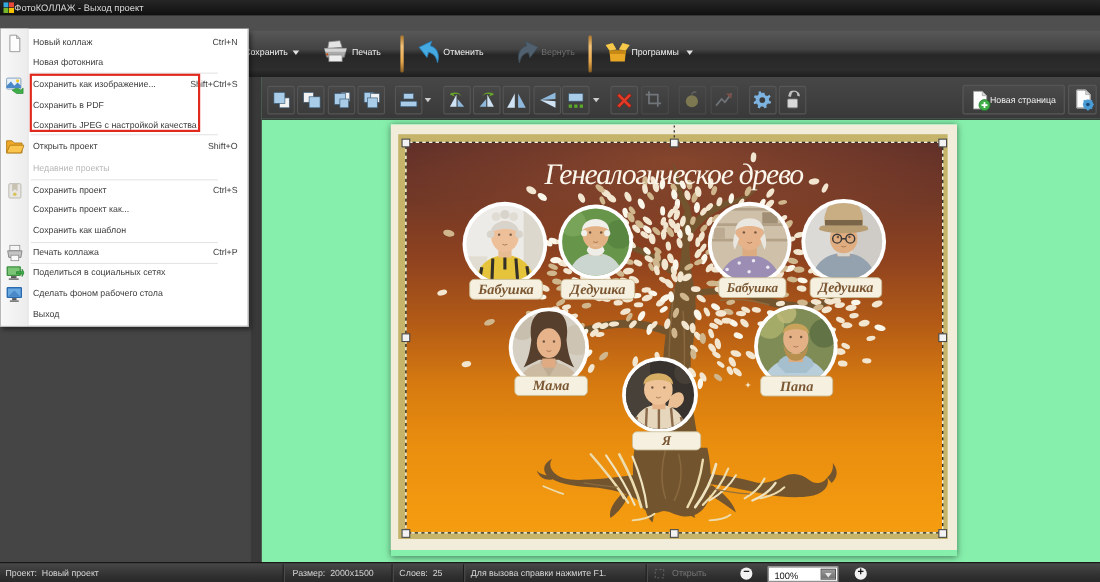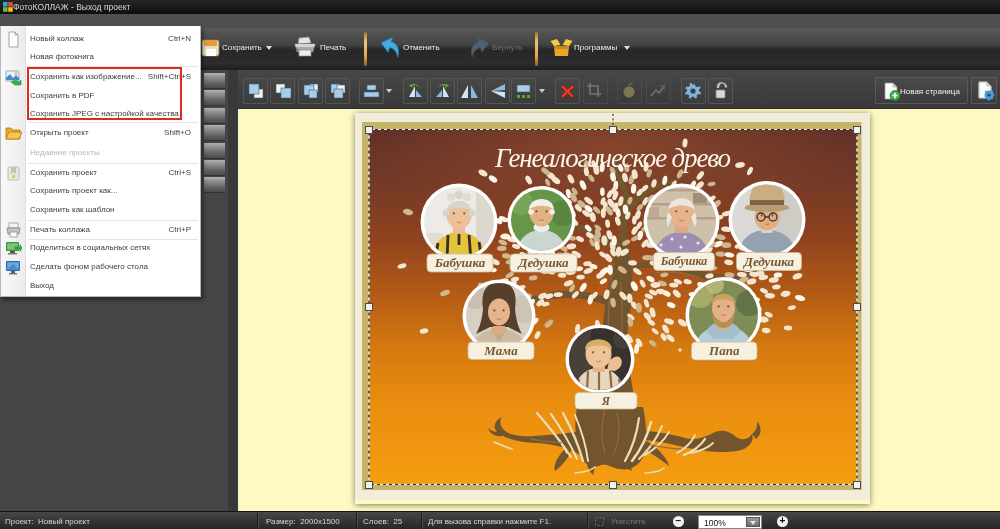--- a/index.html
+++ b/index.html
@@ -23,21 +23,21 @@
 #toolbar1 { left:0; top:28px; width:1000px; height:42px;
   background:linear-gradient(#585858 0%, #434343 40%, #272727 52%, #2d2d2d 84%, #1e1e1e 100%); }
 #toolbar1 .lbl { position:absolute; top:15px; font-size:8px; color:#efefef; }
 #toolbar1 .lbl.dis { color:#6e6e6e; }
 .osep { position:absolute; top:32px; width:3px; height:34px; background:linear-gradient(#a8742a,#f3c276 30%,#e8a84c 70%,#8a5e20); border-radius:2px; }
 .dar { position:absolute; border-left:3.5px solid transparent; border-right:3.5px solid transparent; border-top:4px solid #e0e0e0; }
 
 
 #leftpanel { left:0; top:70px; width:228px; height:441px; background:#454545; }
 #splitter { left:228px; top:70px; width:10px; height:441px; background:#393939; }
-#mainarea { left:238px; top:70px; width:762px; height:441px; background:#fef9c3; }
+#mainarea { left:238px; top:70px; width:762px; height:441px; background:#86efac; }
 #toolbar2 { position:absolute; left:0; top:0; width:762px; height:39px;
   background:linear-gradient(#474747,#393939); border-bottom:1px solid #2d2d2d; }
 .tbtn { position:absolute; top:8px; width:25px; height:26px; background:linear-gradient(#474747,#3b3b3b);
   border:1px solid #565656; border-radius:2px; }
 .tbtn svg { position:absolute; left:2px; top:3px; }
 .drop { position:absolute; top:8px; width:9px; height:26px; }
 .drop:after { content:""; position:absolute; left:1px; top:11px;
   border-left:3.5px solid transparent; border-right:3.5px solid transparent; border-top:4px solid #cccccc; }
 #newpagebtn { position:absolute; left:637px; top:7px; width:93px; height:27px;
   background:linear-gradient(#4a4a4a,#3c3c3c); border:1px solid #5a5a5a; border-radius:2px;
@@ -58,21 +58,21 @@
 .zoombtn { position:absolute; top:4px; width:11px; height:11px; border-radius:50%; background:#f2f2f2;
   color:#111; font-size:10px; font-weight:bold; text-align:center; line-height:9px; }
 #zoombox { position:absolute; left:698px; top:2.5px; width:64px; height:14px; background:#fff; border:1px solid #888; }
 #zoombox .v { position:absolute; left:5px; top:2px; font-size:8.5px; color:#111; }
 #zoombox .dd { position:absolute; right:1px; top:1px; width:14px; height:10px;
   background:linear-gradient(#9a9a9a,#6f6f6f); border:1px solid #555; }
 #zoombox .dd:after { content:""; position:absolute; left:2.5px; top:3.5px;
   border-left:3.5px solid transparent; border-right:3.5px solid transparent; border-top:4px solid #e8e8e8; }
 
 
-#menu { left:0; top:26px; width:201px; height:271px; background:#ffffff;
+#menu { left:0; top:26px; width:226px; height:271px; background:#ffffff;
   box-shadow:2px 3px 4px rgba(0,0,0,0.45); border:1px solid #b8b8b8; border-top:none; }
 #menu .gutter { position:absolute; left:0; top:0; width:25px; height:100%;
   background:linear-gradient(90deg,#f8f8f8,#ececec); border-right:1px solid #dedede; }
 #menu .mi { position:absolute; left:29px; font-size:8px; color:#3c3c3c; white-space:nowrap; }
 #menu .mi.dis { color:#b8b8b8; }
 #menu .sc { position:absolute; font-size:8px; color:#3c3c3c; right:9px; text-align:right; }
 #menu .msep { position:absolute; left:27px; width:170px; height:1px; background:#e4e4e4; }
 #redbox { position:absolute; left:26px; top:41px; width:155px; height:53px; border:2px solid #e02a1e; }
 #menu .ic { position:absolute; left:4px; width:17px; height:17px; }
 </style>
@@ -997,21 +997,21 @@
     <div class="sep" style="left:258px"></div>
     <div class="st" style="left:266px">Размер:&nbsp;&nbsp;2000x1500</div>
     <div class="sep" style="left:357px"></div>
     <div class="st" style="left:363px">Слоев:&nbsp;&nbsp;25</div>
     <div class="sep" style="left:422px"></div>
     <div class="st" style="left:428px">Для вызова справки нажмите F1.</div>
     <div class="sep" style="left:588px"></div>
     <svg class="abs" style="left:595px;top:5px" width="9" height="9">
         <rect x="0.5" y="0.5" width="8" height="8" fill="none" stroke="#6e6e6e" stroke-width="1" stroke-dasharray="2 2"></rect>
       </svg>
-    <div class="st" style="left:611px;color:#757575">Уместить</div>
+    <div class="st" style="left:611px;color:#757575">Открыть</div>
     <div class="zoombtn" style="left:673px">−</div>
     <div id="zoombox">
         <div class="v">100%</div>
         <div class="dd"></div>
       </div>
     <div class="zoombtn" style="left:777px">+</div>
   </div>
 
   <div id="menu" class="abs">
     <div class="gutter"></div>

